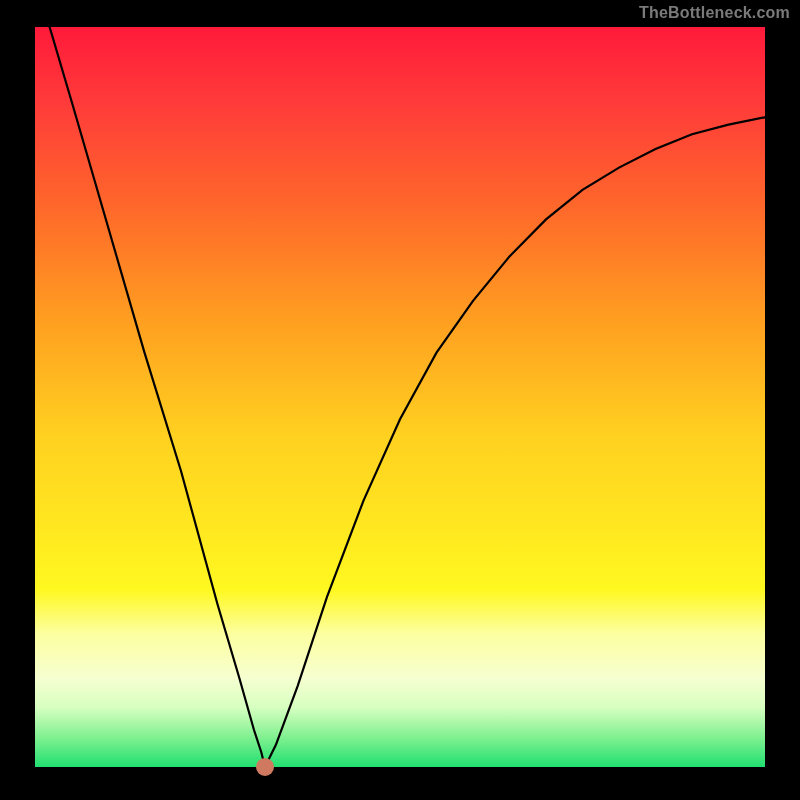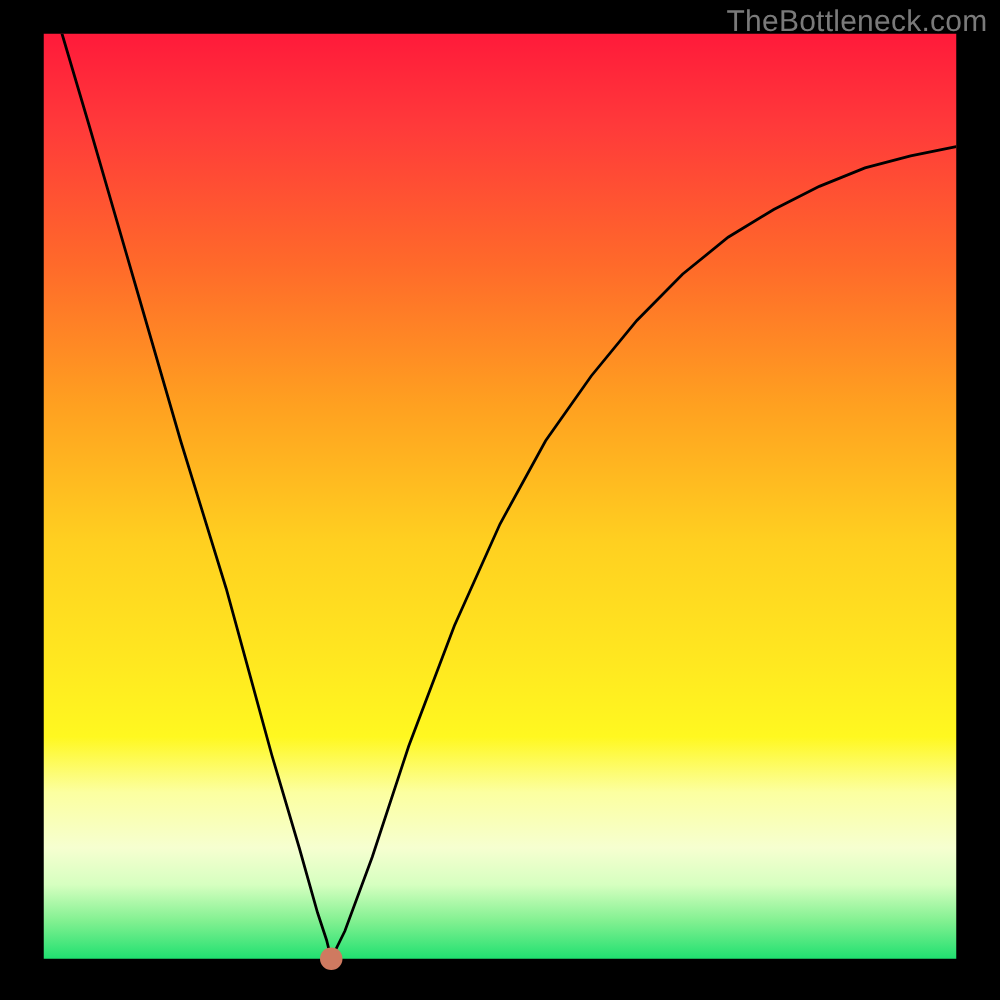--- a/index.html
+++ b/index.html
@@ -30,22 +30,22 @@
       #d6ffc0 92%,
       #80f090 96%,
       #20e070 100%
     );
   }
   .watermark {
     position: absolute;
     top: 4px;
     right: 10px;
     color: #7a7a7a;
-    font-size: 24px;
-    font-weight: 400;
+    font-size: 16px;
+    font-weight: 700;
     letter-spacing: 0.2px;
   }
   .marker {
     position: absolute;
     width: 18px;
     height: 18px;
     border-radius: 50%;
     background: #cf7a60;
     transform: translate(-50%, -50%);
   }

